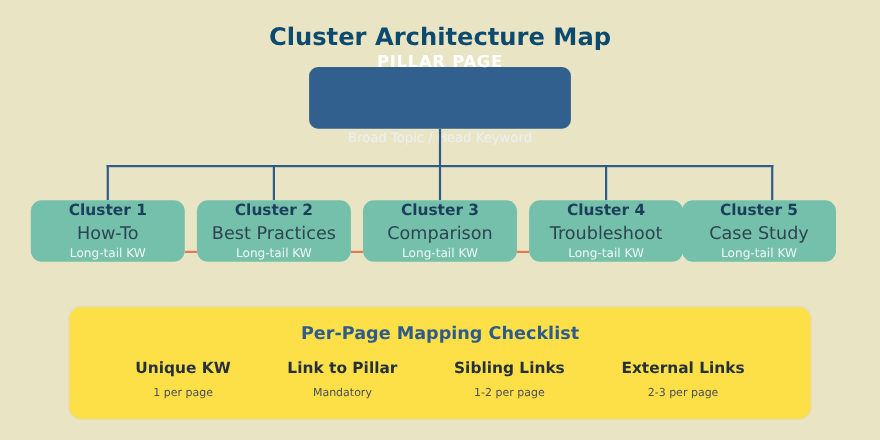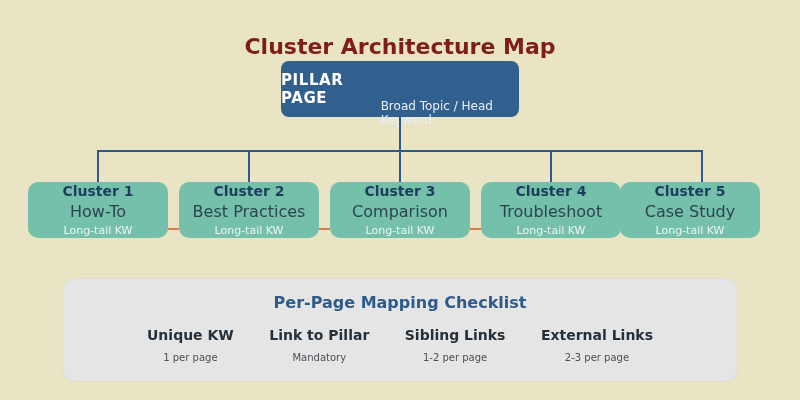--- a/index.html
+++ b/index.html
@@ -8,39 +8,39 @@
   .canvas {
     position: relative;
     width: 800px;
     height: 400px;
     background: #e9e5c4;
     overflow: hidden;
   }
 
   .title {
     position: absolute;
-    top: 34px;
+    top: 22px;
     left: 0;
     width: 100%;
     text-align: center;
     font-size: 22px;
     font-weight: bold;
-    color: #7f1d1d;
+    color: #0c4a6e;
   }
 
   .pillar {
     position: absolute;
     left: 281px;
     top: 61px;
     width: 238px;
     height: 56px;
     background: #31608f;
     border-radius: 8px;
     display: flex;
-    flex-direction: row;
+    flex-direction: column;
     align-items: center;
     justify-content: center;
     gap: 5px;
   }
   .pillar-title {
     font-size: 15px;
     font-weight: bold;
     color: #ffffff;
     letter-spacing: 0.6px;
   }
@@ -96,36 +96,36 @@
   .c-name { font-size: 14px; font-weight: bold; color: #1d3d5c; }
   .c-type { font-size: 16px; color: #2d4450; }
   .c-kw   { font-size: 11px; color: #eef6f2; }
 
   .checklist {
     position: absolute;
     left: 62px;
     top: 278px;
     width: 676px;
     height: 104px;
-    background: #e5e5e5;
+    background: #fde047;
     border: 1px solid #e1dcc6;
     border-radius: 12px;
   }
   .check-title {
     text-align: center;
     margin-top: 14px;
     font-size: 16px;
     font-weight: bold;
     color: #2e5b8c;
   }
   .check-items {
     display: flex;
     justify-content: space-between;
     margin-top: 15px;
-    padding: 0 84px;
+    padding: 0 60px;
   }
   .check-item { text-align: center; }
   .check-label { font-size: 14px; font-weight: bold; color: #26303a; }
   .check-value { font-size: 10px; color: #4a4f57; margin-top: 9px; }
 </style>
 </head>
 <body>
 
 <div class="canvas">
 

